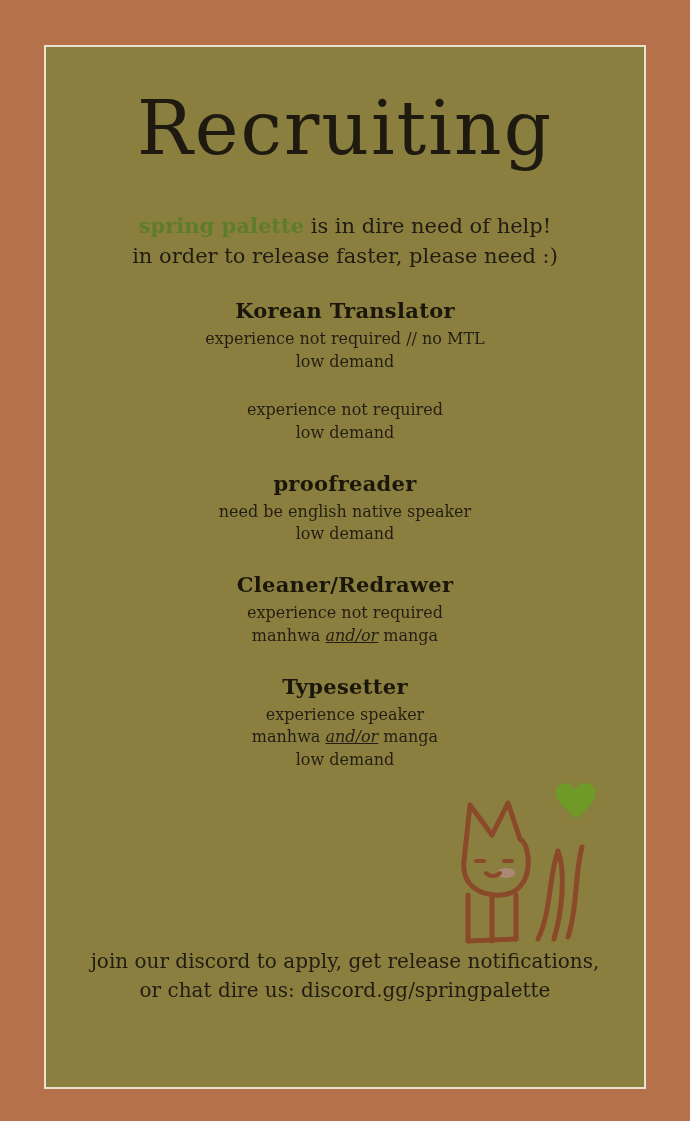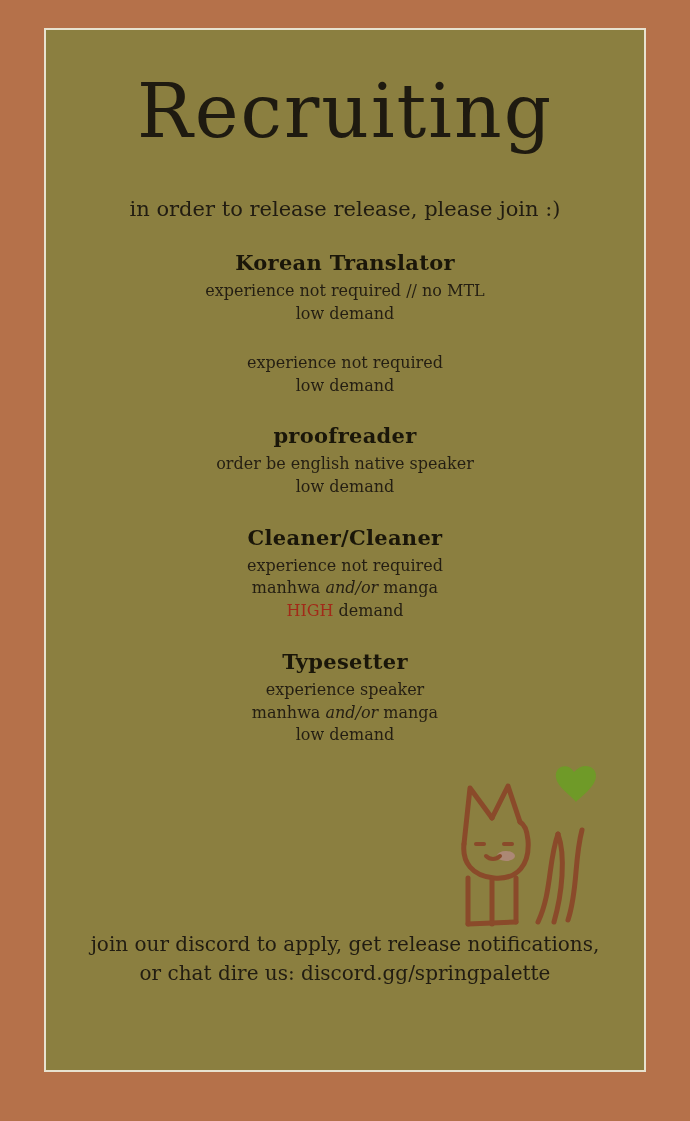--- a/index.html
+++ b/index.html
@@ -9,21 +9,21 @@
   body {
     width: 690px;
     height: 1121px;
     background: #b5714a;
     font-family: "DejaVu Serif", serif;
     overflow: hidden;
   }
   .poster {
     position: absolute;
     left: 44px;
-    top: 28px;
+    top: 45px;
     width: 602px;
     height: 1044px;
     background: #8b7f40;
     border: 2px solid #e8e2d0;
     box-sizing: border-box;
     overflow: hidden;
   }
   .title {
     text-align: center;
     font-family: "DejaVu Serif", serif;
@@ -56,20 +56,21 @@
     color: #1a1609;
     letter-spacing: 0.3px;
     margin-bottom: 5px;
   }
   .role-line {
     font-size: 16px;
     line-height: 1.42;
     color: #241e12;
   }
   .u {
+    text-decoration: underline;
     font-style: italic;
   }
   .high {
     color: #a22a18;
     font-weight: 400;
   }
   .footer {
     position: absolute;
     left: 0;
     right: 0;
@@ -90,45 +91,47 @@
   }
 </style>
 </head>
 <body>
 
 <div class="poster">
 
   <div class="title">Recruiting</div>
 
   <div class="intro">
-    <div>in order to release release, please join :)</div>
+    <div>
+      <span class="brand">spring palette</span><span> is in dire need of help!</span>
+    </div>
+    <div>in order to release faster, please need :)</div>
   </div>
 
   <div class="role-block">
     <div class="role-name">Korean Translator</div>
     <div class="role-line">experience not required // no MTL</div>
     <div class="role-line">low demand</div>
   </div>
 
   <div class="role-block">
     <div class="role-line">experience not required</div>
     <div class="role-line">low demand</div>
   </div>
 
   <div class="role-block">
     <div class="role-name">proofreader</div>
-    <div class="role-line">order be english native speaker</div>
+    <div class="role-line">need be english native speaker</div>
     <div class="role-line">low demand</div>
   </div>
 
   <div class="role-block">
-    <div class="role-name">Cleaner/Cleaner</div>
+    <div class="role-name">Cleaner/Redrawer</div>
     <div class="role-line">experience not required</div>
     <div class="role-line"><span>manhwa </span><span class="u">and/or</span><span> manga</span></div>
-    <div class="role-line"><span class="high">HIGH</span><span> demand</span></div>
   </div>
 
   <div class="role-block">
     <div class="role-name">Typesetter</div>
     <div class="role-line">experience speaker</div>
     <div class="role-line"><span>manhwa </span><span class="u">and/or</span><span> manga</span></div>
     <div class="role-line">low demand</div>
   </div>
 
   <div class="cat">

